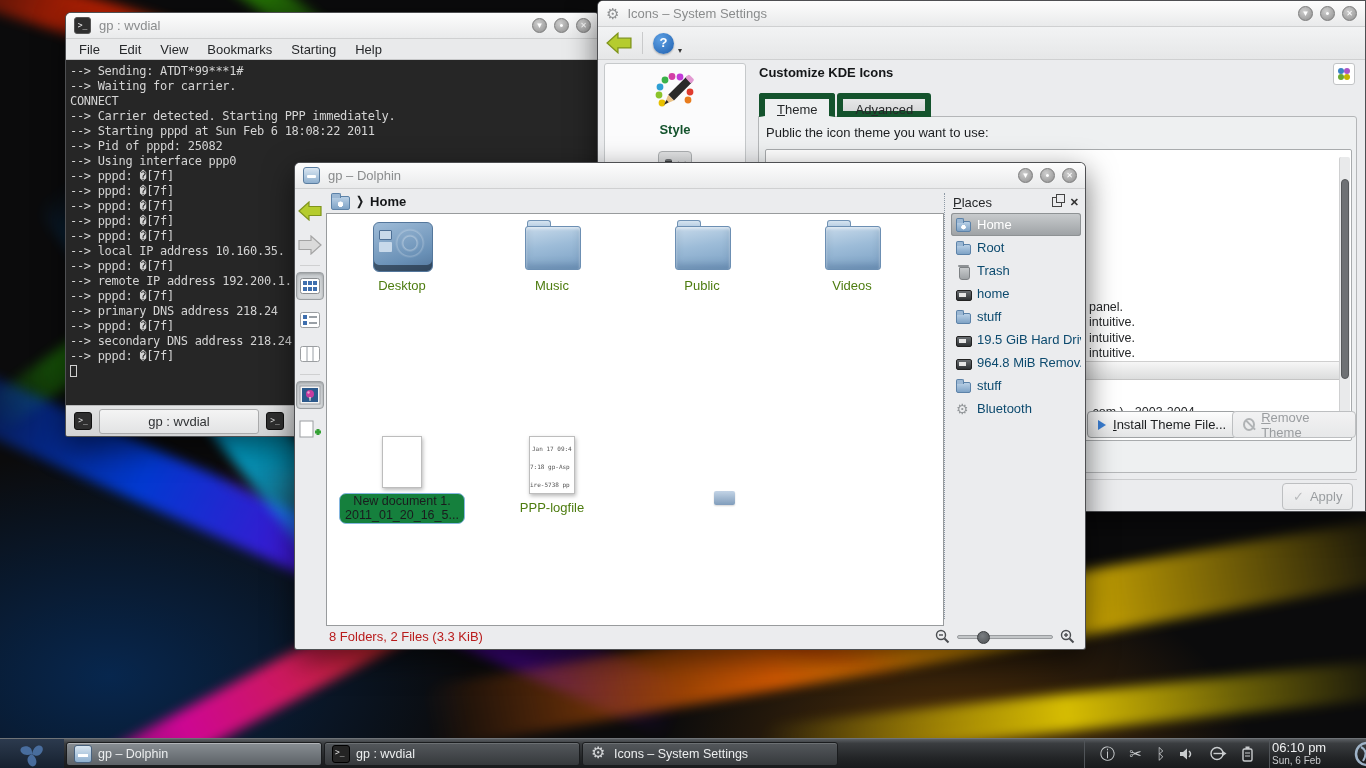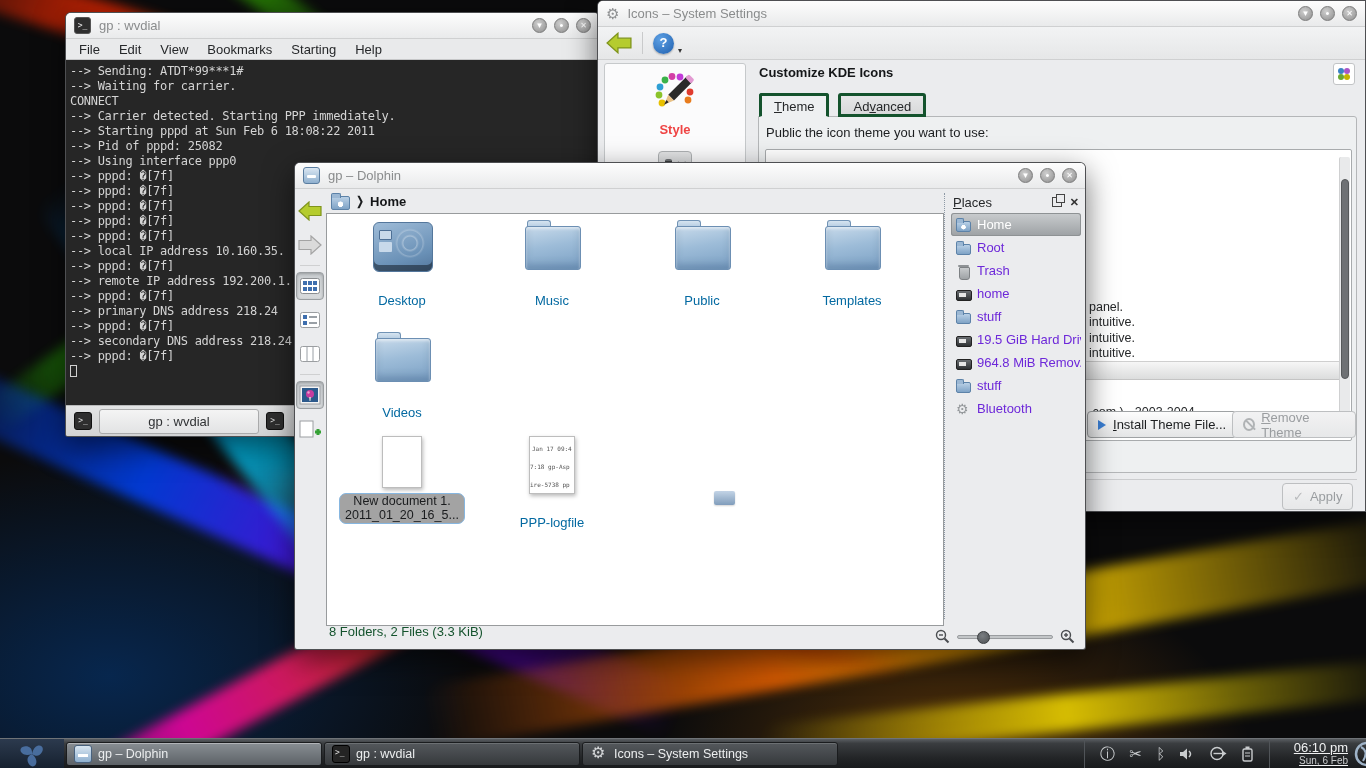--- a/index.html
+++ b/index.html
@@ -64,38 +64,38 @@
   .ss-toolbar { height:33px; display:flex; align-items:center; gap:10px; padding:0 8px;
                 background:linear-gradient(#f2f3f4,#e6e7e8); border-bottom:1px solid #cfd0d1; }
   .tool-sep { width:1px; height:22px; background:#c9cacb; }
   .help-btn { width:21px; height:21px; border-radius:50%; background:radial-gradient(circle at 35% 30%, #5da0e4, #1f5fae);
               color:#fff; font-weight:bold; font-size:13px; line-height:20px; text-align:center;
               box-shadow:0 1px 2px rgba(0,0,0,.3); }
   .help-caret { font-size:8px; color:#333; align-self:flex-end; margin:0 0 4px -6px; }
   .ss-body { position:absolute; inset:60px 0 0 0; }
   .ss-sidebar { position:absolute; left:6px; top:2px; bottom:6px; width:142px; background:#fbfbfc;
                 border:1px solid #c6c9cb; border-radius:3px; text-align:center; padding-top:6px; }
-  .style-label { font-size:13px; font-weight:bold; color:#ef4444; margin-top:2px; }
+  .style-label { font-size:13px; font-weight:bold; color:#14532d; margin-top:2px; }
   .hw-icon { margin:14px auto 0; width:34px; height:32px; background:linear-gradient(#e3e4e5,#c9cbcc);
              border:1px solid #aeb1b3; border-radius:4px; position:relative; }
   .hw-icon::before { content:""; position:absolute; left:6px; top:7px; width:7px; height:17px;
                      background:#3a3d3f; border-radius:2px; border-top:2px solid #707376; }
   .hw-icon::after { content:"✕"; position:absolute; right:3px; top:5px; font-size:15px; color:#8e9ixed294; color:#8e9294; }
   .ss-main { position:absolute; left:160px; top:0; right:0; bottom:0; }
   .ss-heading { position:absolute; left:1px; top:4px; font-size:13px; font-weight:bold; color:#141618; }
   .dots-btn { position:absolute; right:10px; top:2px; width:22px; height:22px; background:#fff;
               border:1px solid #c2c4c6; border-radius:3px; }
   .dots-btn i { position:absolute; width:6px; height:6px; border-radius:50%; }
   .dots-btn i:nth-child(1){ left:4px;  top:4px;  background:#3b82c4; }
   .dots-btn i:nth-child(2){ right:4px; top:4px;  background:#a855c8; }
   .dots-btn i:nth-child(3){ left:4px;  bottom:4px; background:#69a832; }
   .dots-btn i:nth-child(4){ right:4px; bottom:4px; background:#c2b400; }
   .ss-tabs { position:absolute; left:1px; top:32px; display:flex; height:24px; z-index:2; }
   .tab { padding:3px 12px 0; font-size:13px; color:#26282a; background:linear-gradient(#e6e7e8,#d8d9da);
-         border:3px solid #14532d; border-radius:3px 3px 0 0; margin-right:9px; }
+         border:6px solid #14532d; border-radius:3px 3px 0 0; margin-right:2px; }
   .tab.active { background:#eef0f1; border-bottom:1px solid #eef0f1; }
   .ss-frame { position:absolute; left:0; top:55px; right:8px; bottom:38px; border:1px solid #b4b6b8;
               border-radius:0 3px 3px 3px; background:#eef0f1; }
   .select-label { position:absolute; left:7px; top:8px; font-size:13px; color:#1c1e20; }
   .theme-list { position:absolute; left:6px; top:32px; right:4px; height:292px; background:#fff;
                 border:1px solid #a8abad; border-radius:2px; overflow:hidden; }
   .list-frags { position:absolute; left:323px; top:150px; font-size:12.5px; color:#26282a; line-height:15.4px; }
   .sel-band { position:absolute; left:0; right:12px; top:211px; height:19px;
               background:linear-gradient(#f6f6f6,#dcdddd); border-top:1px solid #cfcfcf; border-bottom:1px solid #c4c4c4; }
   .desc-frags { position:absolute; left:323px; top:255px; font-size:12.5px; color:#26282a; line-height:15.5px; }
@@ -157,45 +157,45 @@
       background:linear-gradient(#79b7e8,#3c7fc0); border:2px solid #f2f2f2; transform:rotate(3deg); box-shadow:1px 2px 3px rgba(0,0,0,.3); }
   .big-icon.pictures { width:62px; height:50px; margin-top:8px;
       background: linear-gradient(#eee,#eee) 2px 27px / 26px 19px no-repeat,
                   linear-gradient(#23301f,#0d140b) 4px 29px / 22px 15px no-repeat,
                   linear-gradient(#eee,#eee) 31px 25px / 29px 21px no-repeat,
                   linear-gradient(#0d2b4e,#061527) 33px 27px / 25px 17px no-repeat; }
   .big-icon.pictures::before { content:""; position:absolute; left:0; top:2px; width:27px; height:20px;
       background:linear-gradient(#2e4a2a,#15250f); border:2px solid #f0f0f0; transform:rotate(-5deg); }
   .big-icon.pictures::after { content:""; position:absolute; left:29px; top:0; width:30px; height:22px;
       background:linear-gradient(#10304f,#04101f); border:2px solid #f0f0f0; transform:rotate(2deg); }
-  .item-label { margin-top:21px; font-size:13px; color:#0369a1; text-align:left; }
+  .item-label { margin-top:6px; font-size:13px; color:#4d7c0f; text-align:left; }
   .file-blank { width:40px; height:52px; margin-top:10px; background:#fff; border:1px solid #bdbdbd;
                 box-shadow:1px 2px 4px rgba(0,0,0,.28); }
   .file-text { width:46px; height:58px; margin-top:10px; background:#fff; border:1px solid #bdbdbd;
                box-shadow:1px 2px 4px rgba(0,0,0,.28); overflow:hidden; }
   .file-text .tiny { font-family:"DejaVu Sans Mono",monospace; font-size:6px; line-height:6.5px; color:#555;
                      padding:3px 2px; white-space:pre-line; }
   .sel-label { margin-top:5px; padding:1px 5px; font-size:12.5px; line-height:13.5px; text-align:center; color:#1a1c1e;
-               background:#a3a3a3; border:1px solid #86b6e0; border-radius:7px; }
+               background:#15803d; border:1px solid #86b6e0; border-radius:7px; }
   .artifact { position:absolute; left:387px; top:277px; width:21px; height:14px; border-radius:2px; opacity:.85;
               background:linear-gradient(#b9cde2,#6b8cb0); box-shadow:0 1px 2px rgba(0,0,0,.2); }
-  .d-status { position:absolute; left:0; right:0; bottom:0; height:25px; display:flex; 
-              padding:0 10px 0 34px; font-size:13px; color:#14532d; }
+  .d-status { position:absolute; left:0; right:0; bottom:0; height:25px; display:flex; align-items:center;
+              padding:0 10px 0 34px; font-size:13px; color:#b91c1c; }
   .zoom-ctrl { margin-left:auto; display:flex; align-items:center; gap:7px; }
   .slider-track { width:96px; height:4px; background:#c3c6c8; border:1px solid #9a9da0; border-radius:2px; position:relative; }
   .slider-knob { position:absolute; left:20%; top:-5px; width:13px; height:13px; border-radius:50%;
                  background:radial-gradient(circle at 40% 35%, #7a7e82, #4e5254); border:1px solid #3a3d3f; }
   .d-splitter { position:absolute; right:140px; top:30px; bottom:30px; width:0; border-left:1px dotted #8d99a5; }
   .d-places { position:absolute; right:0; top:26px; bottom:27px; width:138px; padding:2px 4px; }
   .places-head { display:flex; align-items:center; height:22px; font-size:13px; color:#26282a; padding:0 2px; }
   .places-head .hbtns { margin-left:auto; display:flex; gap:8px; align-items:center; }
   .float-ico { width:10px; height:10px; border:1px solid #444; position:relative; }
   .float-ico::after { content:""; position:absolute; left:3px; top:-4px; width:7px; height:7px; border:1px solid #444; background:#ebecee; }
   .close-x { font-size:11px; color:#333; font-weight:bold; }
-  .place-item { display:flex; align-items:center; height:23px; padding:0 4px; font-size:13px; color:#6d28d9;
+  .place-item { display:flex; align-items:center; height:23px; padding:0 4px; font-size:13px; color:#0c4a6e;
                 border-radius:3px; white-space:nowrap; overflow:hidden; }
   .place-item.selected { background:linear-gradient(#c9ccce,#9da1a4); color:#fff; box-shadow:inset 0 0 0 1px #8e9294; }
   .pl-icon { width:16px; height:16px; position:relative; flex:0 0 16px; margin-right:6px; }
   .pl-icon.folder::before, .pl-icon.home::before { content:""; position:absolute; left:1px; top:4px; width:13px; height:9px;
       border-radius:2px; background:linear-gradient(#b9d0e6,#7fa3c6); border:1px solid #5c82a8; }
   .pl-icon.home::before { background:radial-gradient(circle at 50% 58%, #fff 2px, transparent 2.5px), linear-gradient(#b9d0e6,#7fa3c6); }
   .pl-icon.folder::after, .pl-icon.home::after { content:""; position:absolute; left:1px; top:1px; width:6px; height:4px;
       background:#9cb8d4; border:1px solid #5c82a8; border-bottom:none; border-radius:2px 2px 0 0; }
   .pl-icon.trash::before { content:""; position:absolute; left:4px; top:4px; width:9px; height:11px;
       background:linear-gradient(#c8cbcd,#9ea2a5); border:1px solid #7d8184; border-radius:1px 1px 3px 3px; }
@@ -220,21 +220,21 @@
   .task-icon { width:18px; height:18px; flex:0 0 18px; position:relative; }
   .task-icon.dolphin { border-radius:3px; border:1px solid #49627e; background:linear-gradient(#d9e6f1,#8fb0cf); }
   .task-icon.dolphin::after { content:""; position:absolute; left:3px; top:8px; right:3px; height:3px; background:#fff; }
   .task-icon.terminal { border-radius:3px; border:1px solid #000; background:#242424; }
   .task-icon.terminal::after { content:">_"; position:absolute; left:2px; top:2px; color:#ddd;
       font-family:"DejaVu Sans Mono",monospace; font-size:8px; }
   .task-icon.gear::after { content:"⚙"; position:absolute; left:1px; top:-2px; font-size:16px; color:#d4d6d8; }
   .tray { position:absolute; right:96px; width:186px; height:30px; display:flex; align-items:center; justify-content:space-around;
           border-left:1px solid #505458; border-right:1px solid #505458; padding:0 8px; }
   .tray-glyph { color:#c9ccce; font-size:15px; line-height:15px; }
-  .clock { position:absolute; right:18px; width:76px; text-align:right; color:#f0f1f2;text-decoration:underline; }
+  .clock { position:absolute; right:18px; width:76px; text-align:left; color:#f0f1f2; }
   .clock .time { font-size:13px; line-height:14px; }
   .clock .date { font-size:10px; color:#c9cbcd; line-height:11px; }
   .cashew { position:absolute; right:0; width:17px; height:30px; overflow:hidden; }
 
   
   .theme-list { font-size:12.5px; }
 </style>
 </head>
 <body>
 
@@ -491,24 +491,20 @@
           <span class="big-icon folder"></span>
           <span class="item-label">Music</span>
         </div>
 
 
         <div class="grid-cell">
           <span class="big-icon folder"></span>
           <span class="item-label">Public</span>
         </div>
 
-        <div class="grid-cell">
-          <span class="big-icon folder"></span>
-          <span class="item-label">Templates</span>
-        </div>
 
         <div class="grid-cell">
           <span class="big-icon folder"></span>
           <span class="item-label">Videos</span>
         </div>
       </div>
     <div class="file-grid">
       <div class="grid-cell">
         <span class="file-blank"></span>
         <span class="sel-label">

